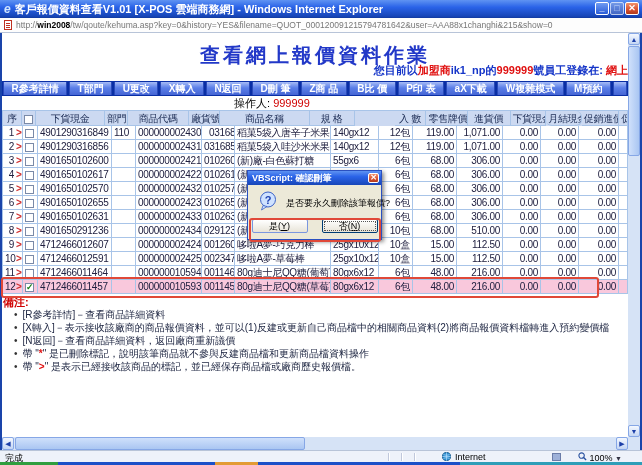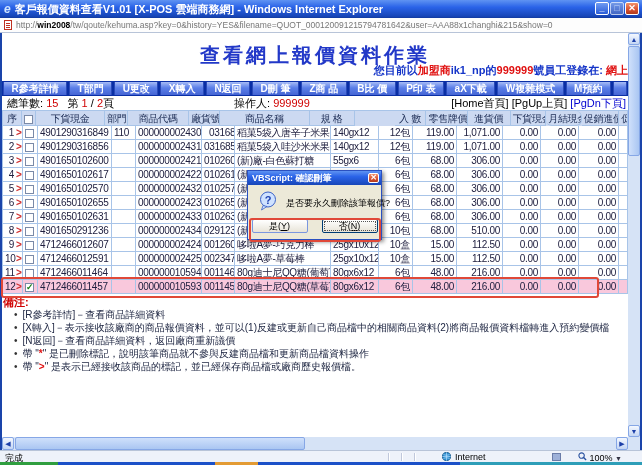--- a/index.html
+++ b/index.html
@@ -162,36 +162,23 @@
       <div class="tbtn">Z商 品</div>
       <div class="tbtn">B比 價</div>
       <div class="tbtn">P印 表</div>
       <div class="tbtn">aX下載</div>
       <div class="tbtn">W複雜模式</div>
       <div class="tbtn">M預約</div>
       <div class="tbtn" style="flex: 0 0 12px;"></div>
     </div>
 
   <div id="inforow">
-    <span id="info-left">
-      <span>總筆數:</span>
-      <span class="red">15</span>&nbsp;&nbsp;
-      <span>第</span>
-      <span class="red">1</span>
-      <span>/</span>
-      <span class="red">2</span><span>頁</span>
-    </span>
     <span id="info-op">
       <span>操作人:</span>
       <span class="red">999999</span>
-    </span>
-    <span id="info-nav">
-      <span>[Home首頁]</span>
-      <span>[PgUp上頁]</span>
-      <span id="nav-pgdn">[PgDn下頁]</span>
     </span>
   </div>
 
   <div id="table">
       <div class="trow head">
         <div class="tcell" style="width: 20px;">序</div>
         <div class="tcell" style="width: 15px;"><span class="cb"></span></div>
         <div class="tcell" style="width: 74px;">下貨現金</div>
         <div class="tcell" style="width: 24px;">部門</div>
         <div class="tcell" style="width: 66px;">商品代碼</div>

